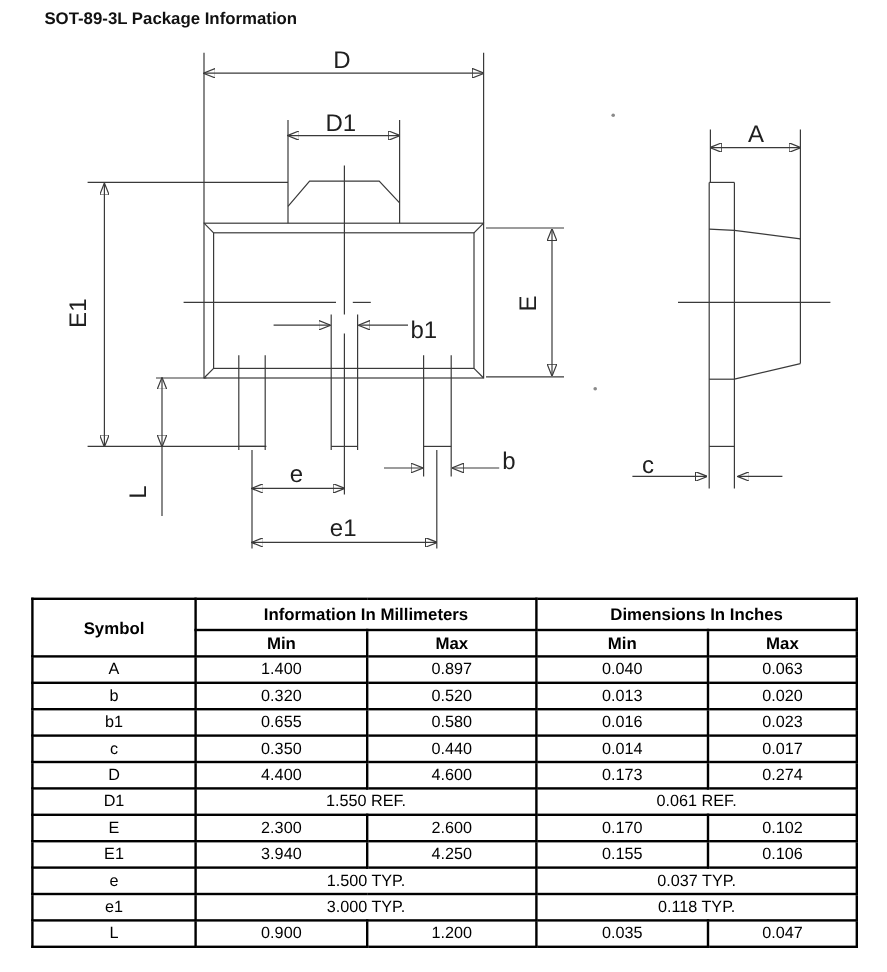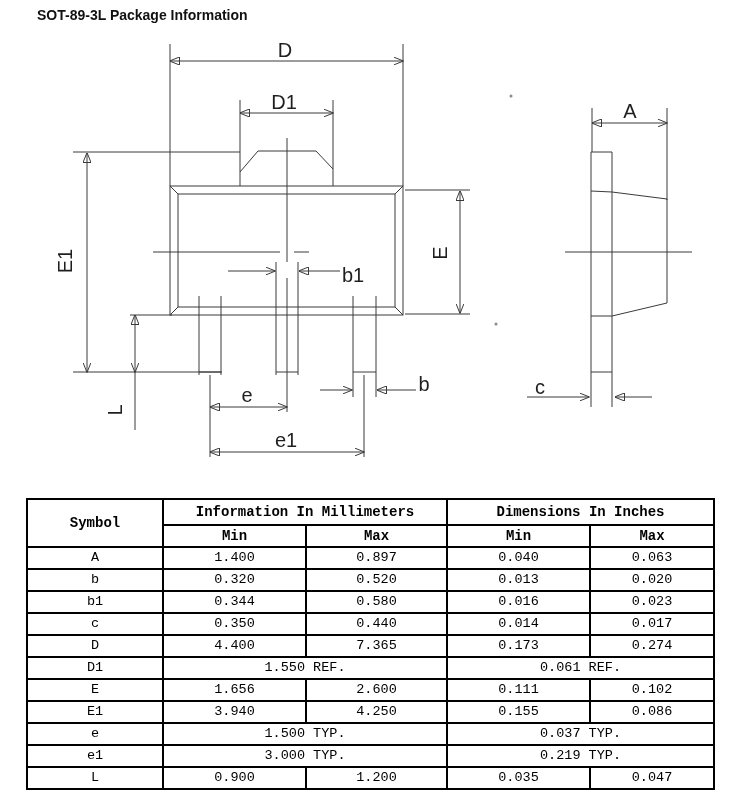--- a/index.html
+++ b/index.html
@@ -14,21 +14,21 @@
   svg.drawing { position:absolute; left:0; top:0; }
   svg.drawing line, svg.drawing rect, svg.drawing polyline, svg.drawing path {
     stroke:#3a3a3a; stroke-width:1; fill:none;
   }
   svg.drawing text {
     fill:#1f1f1f; font-family:"Liberation Sans", sans-serif; font-size:20px;
   }
   .tablewrap { position:absolute; left:26px; top:498px; }
   table.dims {
     border-collapse:collapse; table-layout:fixed; width:687px;
-    font-family:Liberation Mono, monospace;
+    font-family:Liberation Sans, sans-serif;
   }
   table.dims th, table.dims td {
     border:2px solid #000; text-align:center; vertical-align:middle;
     padding:0; height:20px; line-height:20px; overflow:hidden; white-space:nowrap;
   }
   table.dims th { font-size:14px; font-weight:bold; }
   table.dims td { font-size:13.5px; font-weight:normal; }
   table.dims .thin-l { border-left-width:1px; }
   table.dims thead tr.r1 th { height:24px; line-height:24px; }
 </style>
@@ -207,67 +207,67 @@
         </tr>
         <tr>
           <td>b</td>
           <td>0.320</td>
           <td class="thin-l">0.520</td>
           <td>0.013</td>
           <td class="thin-l">0.020</td>
         </tr>
         <tr>
           <td>b1</td>
-          <td>0.344</td>
+          <td>0.655</td>
           <td class="thin-l">0.580</td>
           <td>0.016</td>
           <td class="thin-l">0.023</td>
         </tr>
         <tr>
           <td>c</td>
           <td>0.350</td>
           <td class="thin-l">0.440</td>
           <td>0.014</td>
           <td class="thin-l">0.017</td>
         </tr>
         <tr>
           <td>D</td>
           <td>4.400</td>
-          <td class="thin-l">7.365</td>
+          <td class="thin-l">4.600</td>
           <td>0.173</td>
           <td class="thin-l">0.274</td>
         </tr>
         <tr>
           <td>D1</td>
           <td colspan="2">1.550 REF.</td>
           <td colspan="2">0.061 REF.</td>
         </tr>
         <tr>
           <td>E</td>
-          <td>1.656</td>
+          <td>2.300</td>
           <td class="thin-l">2.600</td>
-          <td>0.111</td>
+          <td>0.170</td>
           <td class="thin-l">0.102</td>
         </tr>
         <tr>
           <td>E1</td>
           <td>3.940</td>
           <td class="thin-l">4.250</td>
           <td>0.155</td>
-          <td class="thin-l">0.086</td>
+          <td class="thin-l">0.106</td>
         </tr>
         <tr>
           <td>e</td>
           <td colspan="2">1.500 TYP.</td>
           <td colspan="2">0.037 TYP.</td>
         </tr>
         <tr>
           <td>e1</td>
           <td colspan="2">3.000 TYP.</td>
-          <td colspan="2">0.219 TYP.</td>
+          <td colspan="2">0.118 TYP.</td>
         </tr>
         <tr>
           <td>L</td>
           <td>0.900</td>
           <td class="thin-l">1.200</td>
           <td>0.035</td>
           <td class="thin-l">0.047</td>
         </tr>
       </tbody>
     </table>

